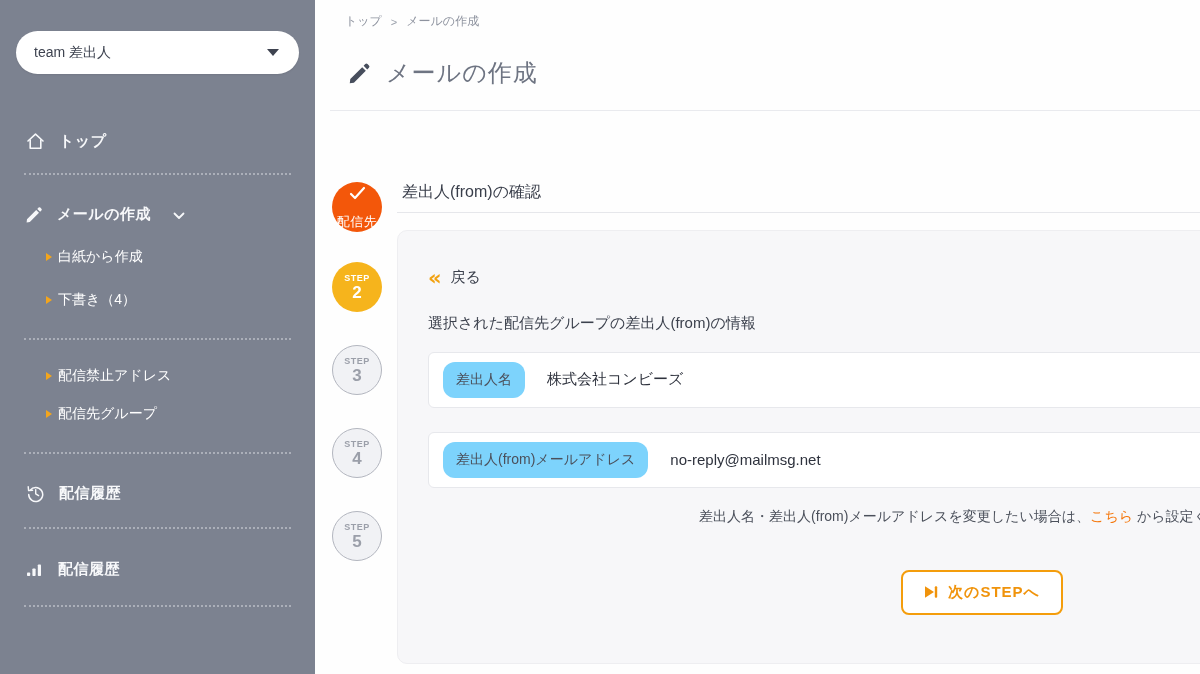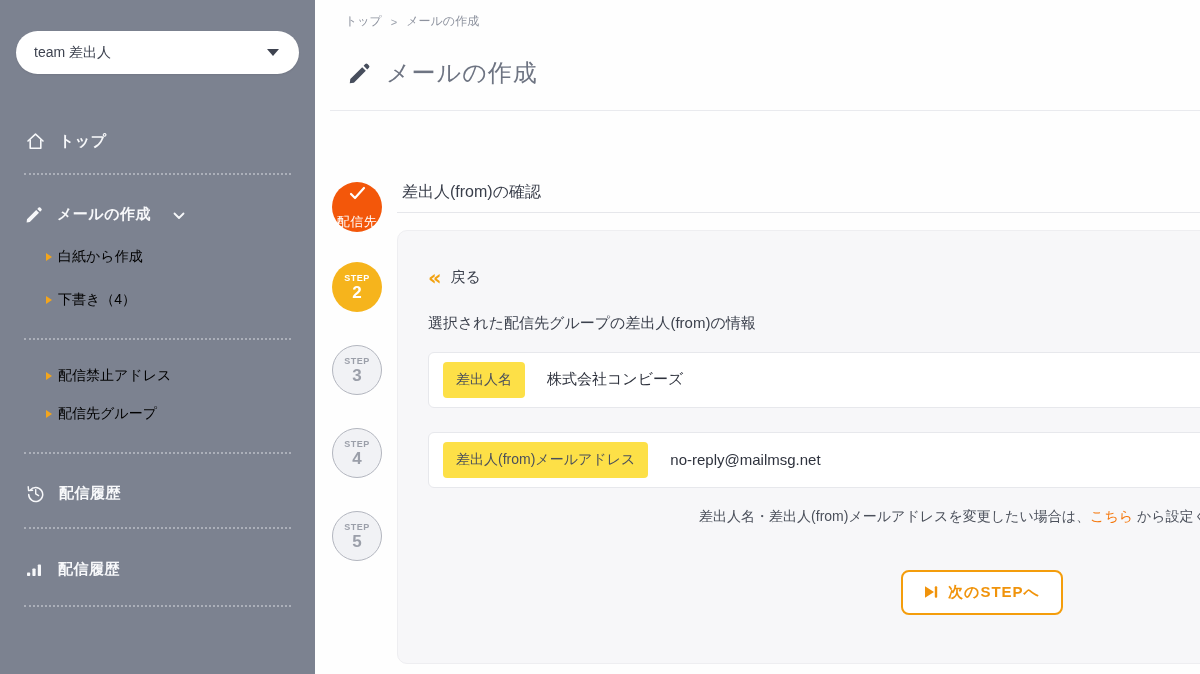--- a/index.html
+++ b/index.html
@@ -26,21 +26,21 @@
     border-right:6px solid transparent; border-top:7px solid #3e4350;
   }
   .nav-item {
     display:flex; align-items:center; gap:14px; padding:0 26px;
     height:22px; font-size:15px; font-weight:bold; letter-spacing:.5px;
     cursor:pointer; white-space:nowrap;
   }
   .nav-item .nav-chevron { margin-left:8px; margin-top:3px; }
   .sub-item {
     display:flex; align-items:center; gap:6px; padding:0 26px 0 46px;
-    height:16px; font-size:14px; color:#000000; cursor:pointer; white-space:nowrap;
+    height:16px; font-size:14px; color:#ffffff; cursor:pointer; white-space:nowrap;
   }
   .sub-marker {
     width:0; height:0; border-left:6px solid #f3a51c;
     border-top:4px solid transparent; border-bottom:4px solid transparent;
     flex-shrink:0;
   }
   .side-divider { border-top:2px dotted rgba(228,231,236,.45); margin:0 24px; height:0; }
   .icon { display:inline-flex; align-items:center; justify-content:center; flex-shrink:0; }
 
   .mt-navtop{margin-top:56px} .mt-div1{margin-top:21px} .mt-navmail{margin-top:28px}
@@ -89,21 +89,21 @@
   }
   .back-link { display:inline-flex; align-items:center; gap:9px; font-size:15px; color:#3c414d; cursor:pointer; }
   .back-icon { color:#f2a211; font-size:21px; font-weight:bold; line-height:14px; font-family:"DejaVu Sans",sans-serif; }
   .info-text { margin-top:25px; font-size:15px; color:#3c414d; }
   .field-row {
     margin-top:19px; height:56px; background:#fff; border:1px solid #e7e8ec;
     border-radius:6px; display:flex; align-items:center; padding:0 14px;
   }
   .field-row.second { margin-top:24px; }
   .field-label {
-    background:#fde047; border-radius:4px; padding:9px 13px;
+    background:#7dd3fc; border-radius:12px; padding:9px 13px;
     font-size:14px; color:#4b505b; white-space:nowrap;
   }
   .field-value { margin-left:22px; font-size:15px; color:#2e323d; }
   .note { margin-top:20px; text-align:center; font-size:14px; color:#4b505b; white-space:nowrap; }
   .note-link { color:#f5790f; cursor:pointer; }
   .btn-wrap { margin-top:44px; text-align:center; }
   .next-btn {
     display:inline-flex; align-items:center; gap:10px; background:#fff;
     border:2px solid #f49d0c; border-radius:8px; padding:11px 21px;
     color:#f0930b; font-size:15px; font-weight:bold; letter-spacing:1px;

